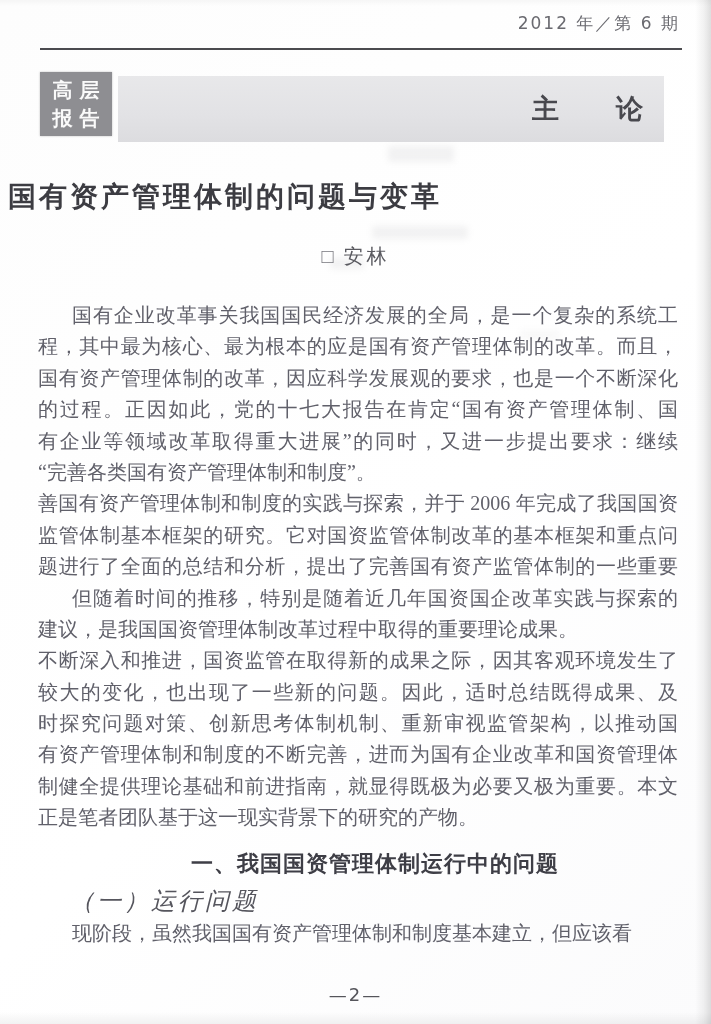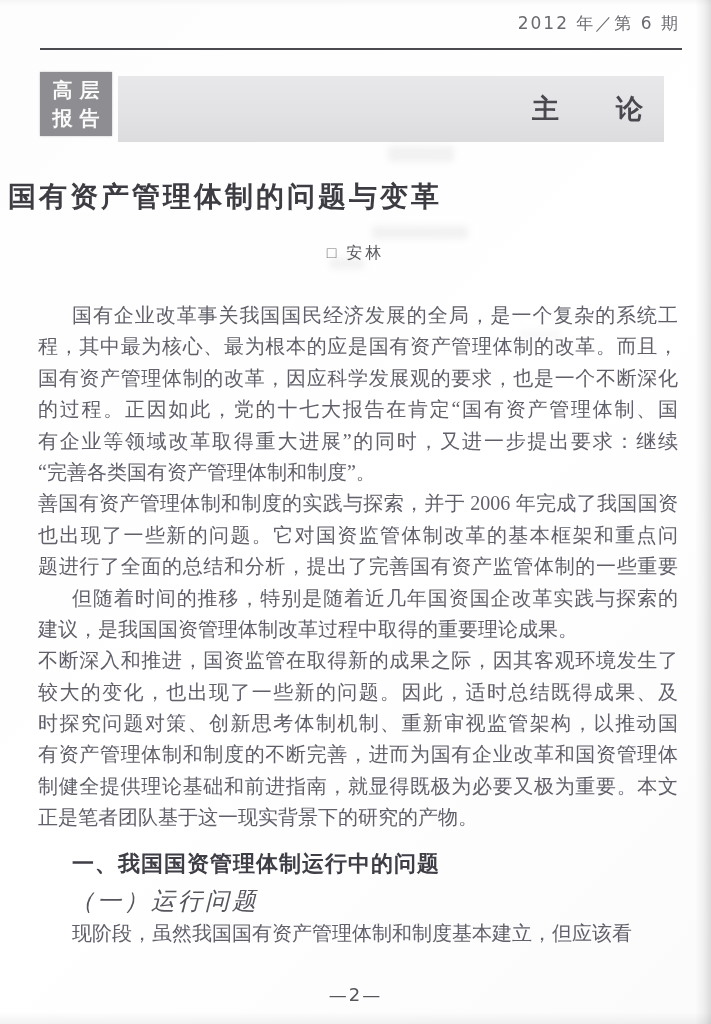--- a/index.html
+++ b/index.html
@@ -46,42 +46,42 @@
   }
 
   
   .title{
     position:absolute;top:178px;left:8px;width:100%;
     text-align:left;font-size:28px;font-weight:bold;color:#3c3c42;
     letter-spacing:3px;
   }
   .author-line{
     position:absolute;top:243px;left:0;width:100%;
-    text-align:center;font-size:16px;color:#5a5a60;letter-spacing:3px;
+    text-align:center;font-size:20px;color:#5a5a60;letter-spacing:3px;
   }
   .author-marker{color:#77777d;margin-right:10px;letter-spacing:0;}
 
   
   .body-block{
     position:absolute;left:38px;top:300px;width:640px;
     font-size:20px;color:#60606a;
   }
   .line{
     height:31.4px;line-height:31.4px;
     text-align:justify;text-align-last:justify;
     white-space:nowrap;
   }
   .line.indent{text-indent:1.7em;}
   .line.last{text-align-last:left;white-space:normal;}
 
   .section-heading{
     margin-top:14px;height:32px;line-height:32px;
     padding-left:34px;
     font-family:"Liberation Sans","DejaVu Sans",sans-serif;
-    font-size:22px;font-weight:bold;color:#3e3e46;letter-spacing:1px;
+    font-size:22px;font-weight:bold;color:#3e3e46;letter-spacing:1px;text-align:center;
   }
   .subsection-heading{
     margin-top:6px;height:30px;line-height:30px;
     padding-left:32px;
     font-style:italic;font-size:24px;color:#55555d;letter-spacing:3px;
   }
   .after-block{margin-top:2px;}
 
   
   .page-num{
@@ -127,21 +127,21 @@
 
   <div class="body-block">
     <div id="body-main">
         <div class="line indent">国有企业改革事关我国国民经济发展的全局，是一个复杂的系统工</div>
         <div class="line">程，其中最为核心、最为根本的应是国有资产管理体制的改革。而且，</div>
         <div class="line">国有资产管理体制的改革，因应科学发展观的要求，也是一个不断深化</div>
         <div class="line">的过程。正因如此，党的十七大报告在肯定“国有资产管理体制、国</div>
         <div class="line">有企业等领域改革取得重大进展”的同时，又进一步提出要求：继续</div>
         <div class="line last">“完善各类国有资产管理体制和制度”。</div>
         <div class="line">善国有资产管理体制和制度的实践与探索，并于 2006 年完成了我国国资</div>
-        <div class="line">也出现了一些新的问题。它对国资监管体制改革的基本框架和重点问</div>
+        <div class="line">监管体制基本框架的研究。它对国资监管体制改革的基本框架和重点问</div>
         <div class="line">题进行了全面的总结和分析，提出了完善国有资产监管体制的一些重要</div>
         <div class="line indent">但随着时间的推移，特别是随着近几年国资国企改革实践与探索的</div>
         <div class="line last">建议，是我国国资管理体制改革过程中取得的重要理论成果。</div>
         <div class="line">不断深入和推进，国资监管在取得新的成果之际，因其客观环境发生了</div>
         <div class="line">较大的变化，也出现了一些新的问题。因此，适时总结既得成果、及</div>
         <div class="line">时探究问题对策、创新思考体制机制、重新审视监管架构，以推动国</div>
         <div class="line">有资产管理体制和制度的不断完善，进而为国有企业改革和国资管理体</div>
         <div class="line">制健全提供理论基础和前进指南，就显得既极为必要又极为重要。本文</div>
         <div class="line last">正是笔者团队基于这一现实背景下的研究的产物。</div>
       </div>

